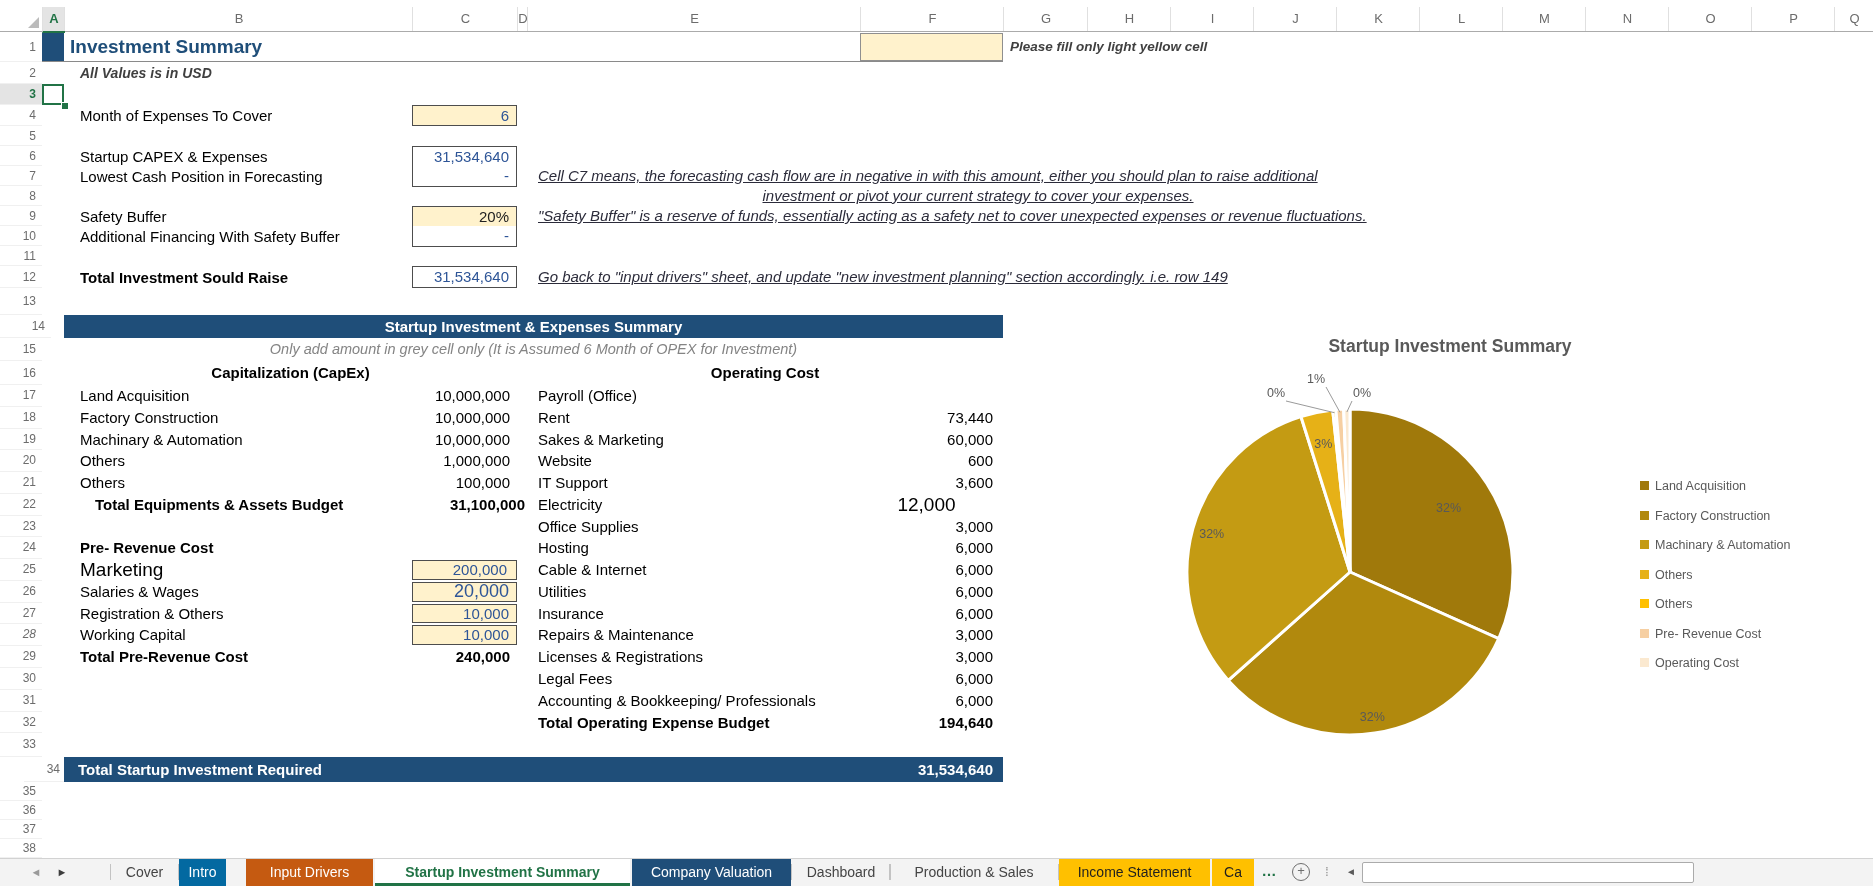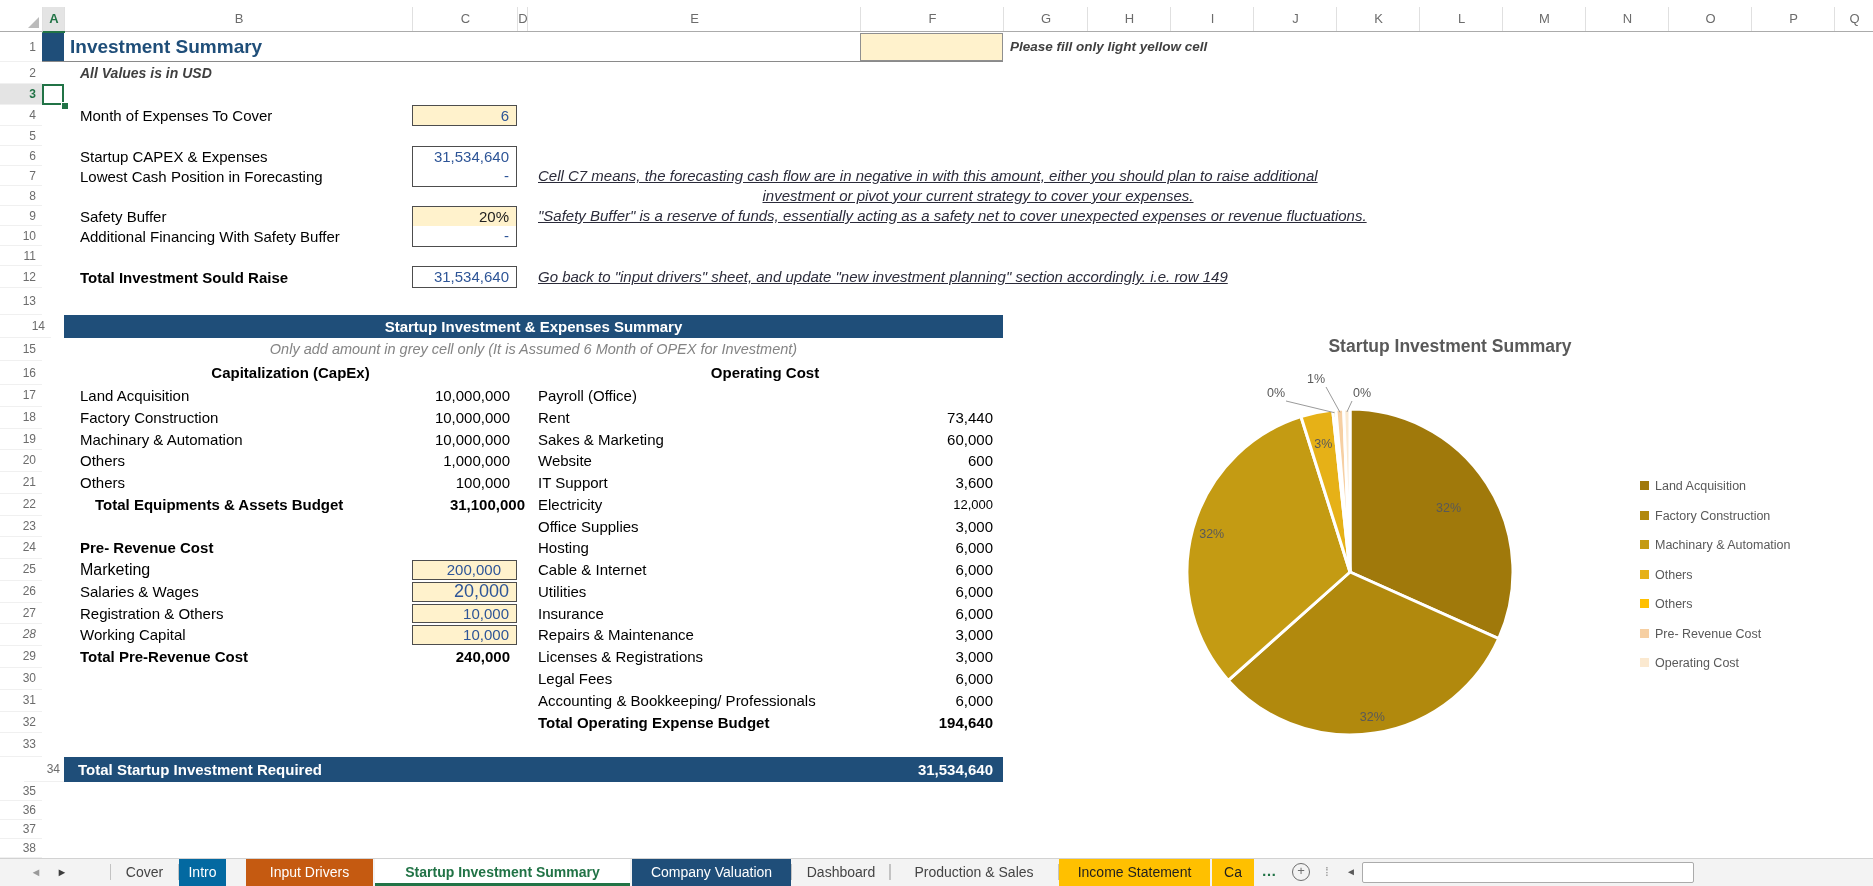--- a/index.html
+++ b/index.html
@@ -153,22 +153,22 @@
       <div style="position: absolute; left: 80px; top: 0px; width: 330px; height: 21.77px; line-height: 21.77px; font-size: 15px; white-space: nowrap; font-weight: bold;">Total Equipments &amp; Assets Budget</div>
       <div style="position: absolute; left: 382px; top: 0px; width: 128px; height: 21.77px; line-height: 21.77px; font-size: 15px; text-align: right; font-weight: bold;">31,100,000</div>
     </div>
     <div style="position: absolute; left: 0px; top: 515.62px; width: 1003px; height: 21.77px;">
       <div style="position: absolute; left: 80px; top: 0px; width: 330px; height: 21.77px; line-height: 21.77px; font-size: 15px; white-space: nowrap; font-weight: normal;"></div>
     </div>
     <div style="position: absolute; left: 0px; top: 537.39px; width: 1003px; height: 21.77px;">
       <div style="position: absolute; left: 80px; top: 0px; width: 330px; height: 21.77px; line-height: 21.77px; font-size: 15px; white-space: nowrap; font-weight: bold;">Pre- Revenue Cost</div>
     </div>
     <div style="position: absolute; left: 0px; top: 559.16px; width: 1003px; height: 21.77px;">
-      <div style="position: absolute; left: 80px; top: 0px; width: 330px; height: 21.77px; line-height: 21.77px; font-size: 16px; white-space: nowrap; font-weight: normal;">Marketing</div>
-      <div style="position: absolute; left: 412px; top: 1px; width: 105px; height: 19.77px; line-height: 17.77px; background: rgb(255, 242, 204); border: 1px solid rgb(77, 77, 77); box-sizing: border-box; font-size: 15px; text-align: right; padding-right: 15px; color: rgb(46, 85, 151);">200,000</div>
+      <div style="position: absolute; left: 80px; top: 0px; width: 330px; height: 21.77px; line-height: 21.77px; font-size: 19px; white-space: nowrap; font-weight: normal;">Marketing</div>
+      <div style="position: absolute; left: 412px; top: 1px; width: 105px; height: 19.77px; line-height: 17.77px; background: rgb(255, 242, 204); border: 1px solid rgb(77, 77, 77); box-sizing: border-box; font-size: 15px; text-align: right; padding-right: 9px; color: rgb(46, 85, 151);">200,000</div>
     </div>
     <div style="position: absolute; left: 0px; top: 580.93px; width: 1003px; height: 21.77px;">
       <div style="position: absolute; left: 80px; top: 0px; width: 330px; height: 21.77px; line-height: 21.77px; font-size: 15px; white-space: nowrap; font-weight: normal;">Salaries &amp; Wages</div>
       <div style="position: absolute; left: 412px; top: 1px; width: 105px; height: 19.77px; line-height: 17.77px; background: rgb(255, 242, 204); border: 1px solid rgb(77, 77, 77); box-sizing: border-box; font-size: 18px; text-align: right; padding-right: 7px; color: rgb(46, 85, 151);">20,000</div>
     </div>
     <div style="position: absolute; left: 0px; top: 602.7px; width: 1003px; height: 21.77px;">
       <div style="position: absolute; left: 80px; top: 0px; width: 330px; height: 21.77px; line-height: 21.77px; font-size: 15px; white-space: nowrap; font-weight: normal;">Registration &amp; Others</div>
       <div style="position: absolute; left: 412px; top: 1px; width: 105px; height: 19.77px; line-height: 17.77px; background: rgb(255, 242, 204); border: 1px solid rgb(77, 77, 77); box-sizing: border-box; font-size: 15px; text-align: right; padding-right: 7px; color: rgb(46, 85, 151);">10,000</div>
     </div>
     <div style="position: absolute; left: 0px; top: 624.47px; width: 1003px; height: 21.77px;">
@@ -195,21 +195,21 @@
     <div style="position: absolute; left: 0px; top: 450.31px; width: 1003px; height: 21.77px;">
       <div style="position: absolute; left: 538px; top: 0px; width: 430px; height: 21.77px; line-height: 21.77px; font-size: 15px; white-space: nowrap; font-weight: normal;">Website</div>
       <div style="position: absolute; left: 860px; top: 0px; width: 133px; height: 21.77px; line-height: 21.77px; font-size: 15px; text-align: right; font-weight: normal;">600</div>
     </div>
     <div style="position: absolute; left: 0px; top: 472.08px; width: 1003px; height: 21.77px;">
       <div style="position: absolute; left: 538px; top: 0px; width: 430px; height: 21.77px; line-height: 21.77px; font-size: 15px; white-space: nowrap; font-weight: normal;">IT Support</div>
       <div style="position: absolute; left: 860px; top: 0px; width: 133px; height: 21.77px; line-height: 21.77px; font-size: 15px; text-align: right; font-weight: normal;">3,600</div>
     </div>
     <div style="position: absolute; left: 0px; top: 493.85px; width: 1003px; height: 21.77px;">
       <div style="position: absolute; left: 538px; top: 0px; width: 430px; height: 21.77px; line-height: 21.77px; font-size: 15px; white-space: nowrap; font-weight: normal;">Electricity</div>
-      <div style="position: absolute; left: 860px; top: 0px; width: 133px; height: 21.77px; line-height: 21.77px; font-size: 13px; text-align: right; font-weight: normal;">12,000</div>
+      <div style="position: absolute; left: 860px; top: 0px; width: 133px; height: 21.77px; line-height: 21.77px; font-size: 19px; text-align: center; font-weight: normal;">12,000</div>
     </div>
     <div style="position: absolute; left: 0px; top: 515.62px; width: 1003px; height: 21.77px;">
       <div style="position: absolute; left: 538px; top: 0px; width: 430px; height: 21.77px; line-height: 21.77px; font-size: 15px; white-space: nowrap; font-weight: normal;">Office Supplies</div>
       <div style="position: absolute; left: 860px; top: 0px; width: 133px; height: 21.77px; line-height: 21.77px; font-size: 15px; text-align: right; font-weight: normal;">3,000</div>
     </div>
     <div style="position: absolute; left: 0px; top: 537.39px; width: 1003px; height: 21.77px;">
       <div style="position: absolute; left: 538px; top: 0px; width: 430px; height: 21.77px; line-height: 21.77px; font-size: 15px; white-space: nowrap; font-weight: normal;">Hosting</div>
       <div style="position: absolute; left: 860px; top: 0px; width: 133px; height: 21.77px; line-height: 21.77px; font-size: 15px; text-align: right; font-weight: normal;">6,000</div>
     </div>
     <div style="position: absolute; left: 0px; top: 559.16px; width: 1003px; height: 21.77px;">

